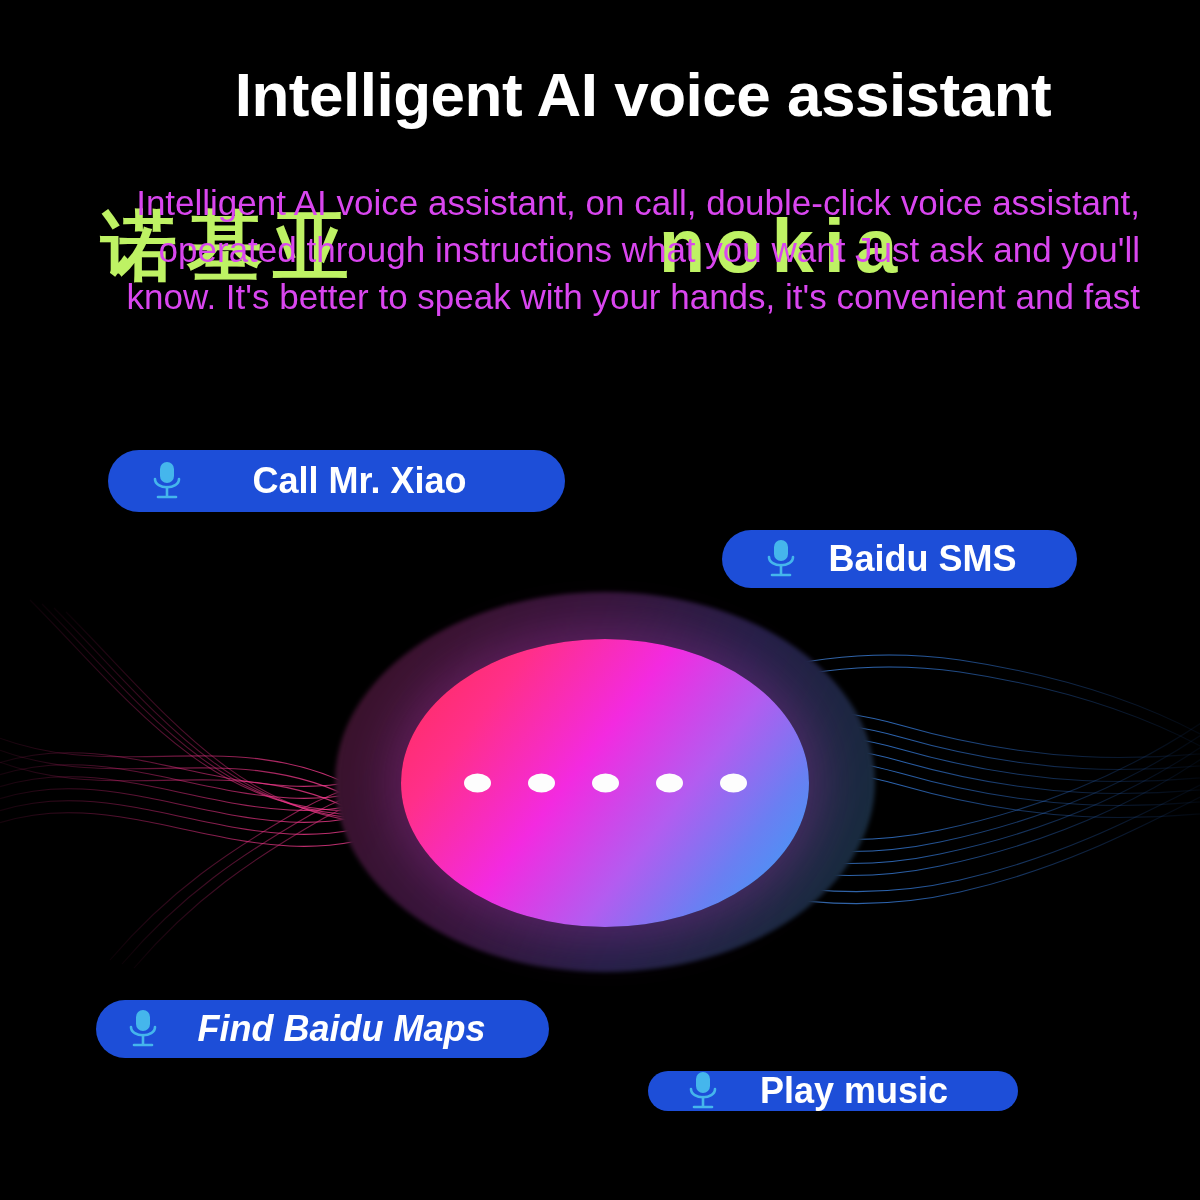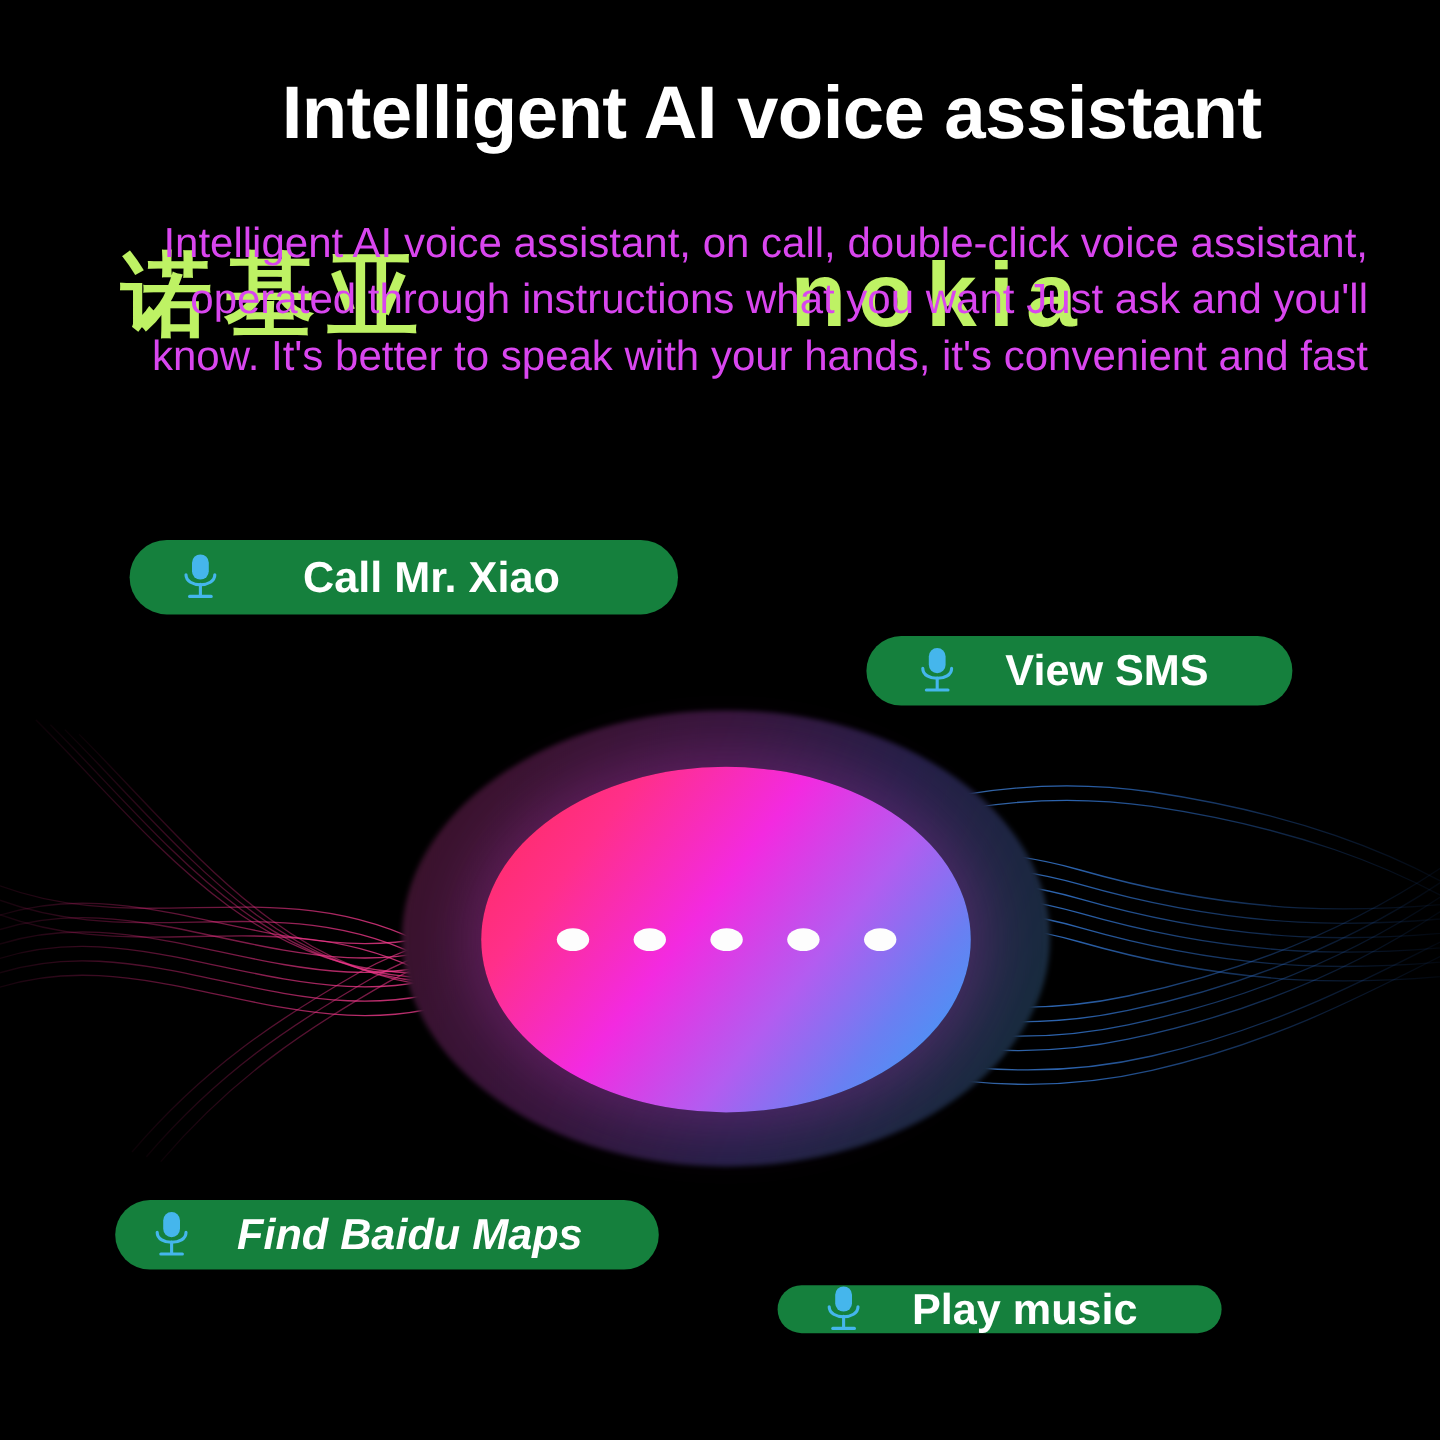--- a/index.html
+++ b/index.html
@@ -126,21 +126,21 @@
     height: 19px;
     border-radius: 50%;
     background: #fdfdfd;
   }
 
   
   .chip {
     position: absolute;
     display: flex;
     align-items: center;
-    background: #15803d;
+    background: #1d4ed8;
     border-radius: 999px;
     box-sizing: border-box;
   }
   .chip .mic {
     flex: 0 0 auto;
     display: block;
   }
   .chip .chip-label {
     color: #ffffff;
     font-weight: bold;
@@ -244,21 +244,21 @@
     <span class="chip-label">Call Mr. Xiao</span>
   </div>
 
   <div class="chip chip-1">
     <svg class="mic" width="34" height="42" viewBox="0 0 34 42">
       <rect x="10" y="2" width="14" height="21" rx="7" fill="#45b6ec"></rect>
       <path d="M5 19 C5 30, 29 30, 29 19" fill="none" stroke="#45b6ec" stroke-width="2.6" stroke-linecap="round"></path>
       <line x1="17" y1="27" x2="17" y2="36" stroke="#45b6ec" stroke-width="2.6" stroke-linecap="round"></line>
       <line x1="8" y1="37" x2="26" y2="37" stroke="#45b6ec" stroke-width="2.6" stroke-linecap="round"></line>
     </svg>
-    <span class="chip-label">View SMS</span>
+    <span class="chip-label">Baidu SMS</span>
   </div>
 
   <div class="chip chip-2">
     <svg class="mic" width="34" height="42" viewBox="0 0 34 42">
       <rect x="10" y="2" width="14" height="21" rx="7" fill="#45b6ec"></rect>
       <path d="M5 19 C5 30, 29 30, 29 19" fill="none" stroke="#45b6ec" stroke-width="2.6" stroke-linecap="round"></path>
       <line x1="17" y1="27" x2="17" y2="36" stroke="#45b6ec" stroke-width="2.6" stroke-linecap="round"></line>
       <line x1="8" y1="37" x2="26" y2="37" stroke="#45b6ec" stroke-width="2.6" stroke-linecap="round"></line>
     </svg>
     <span class="chip-label">Find Baidu Maps</span>

